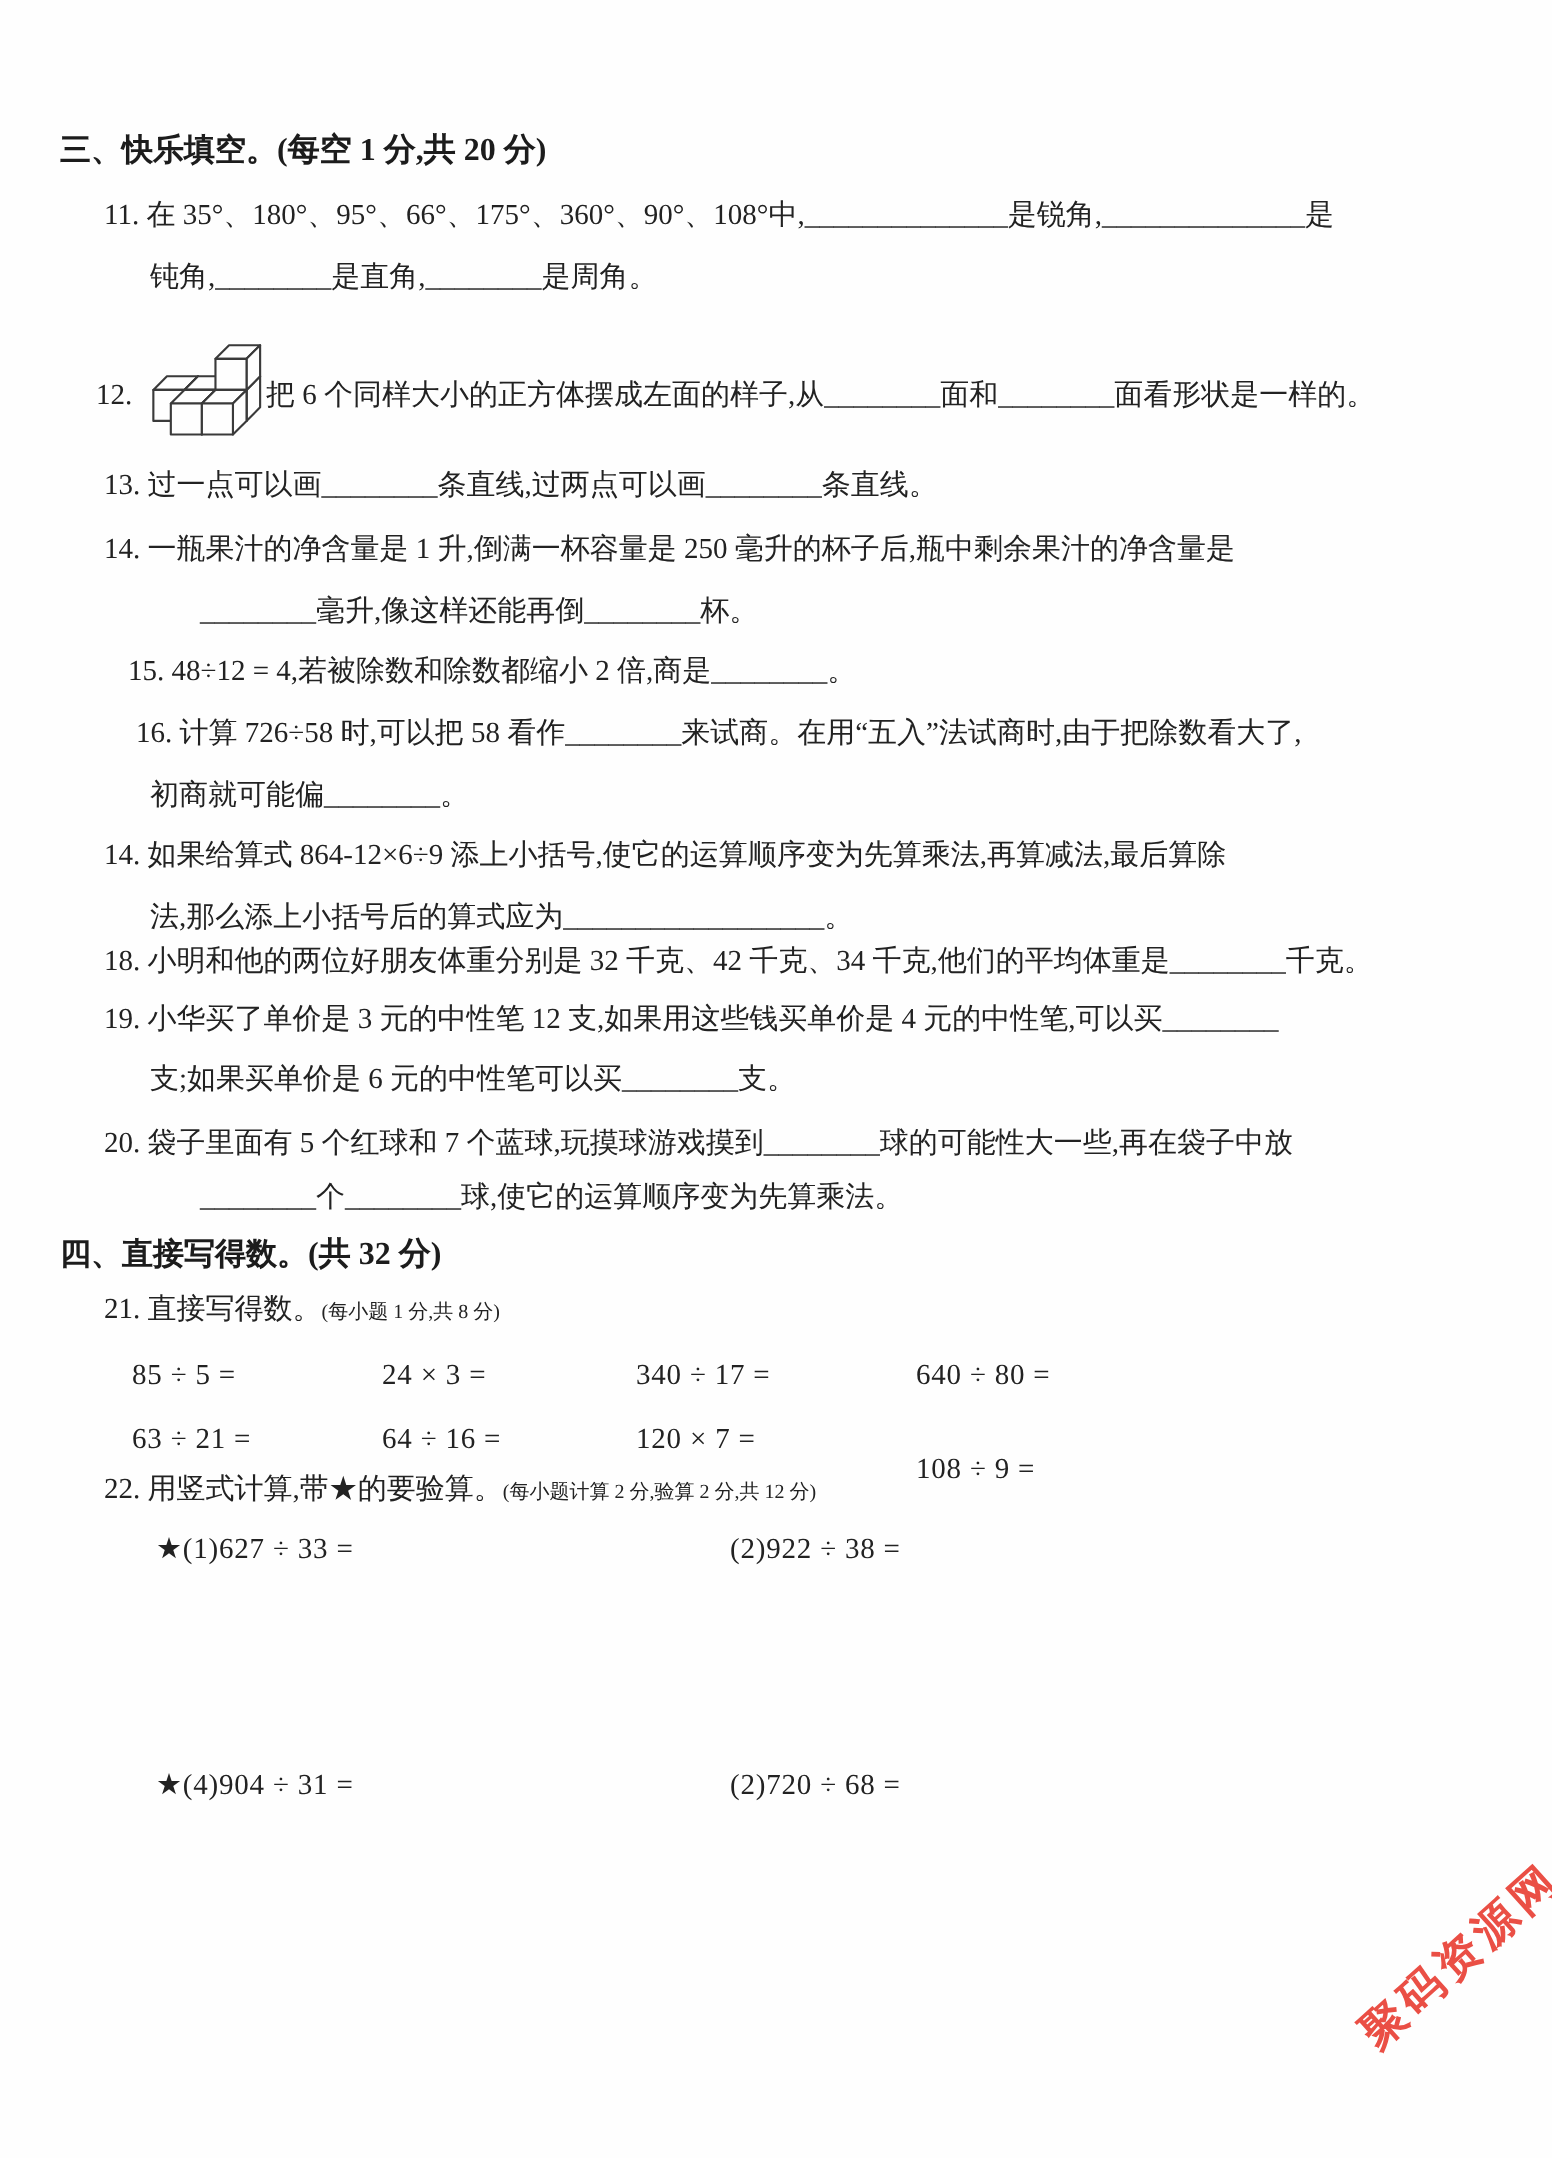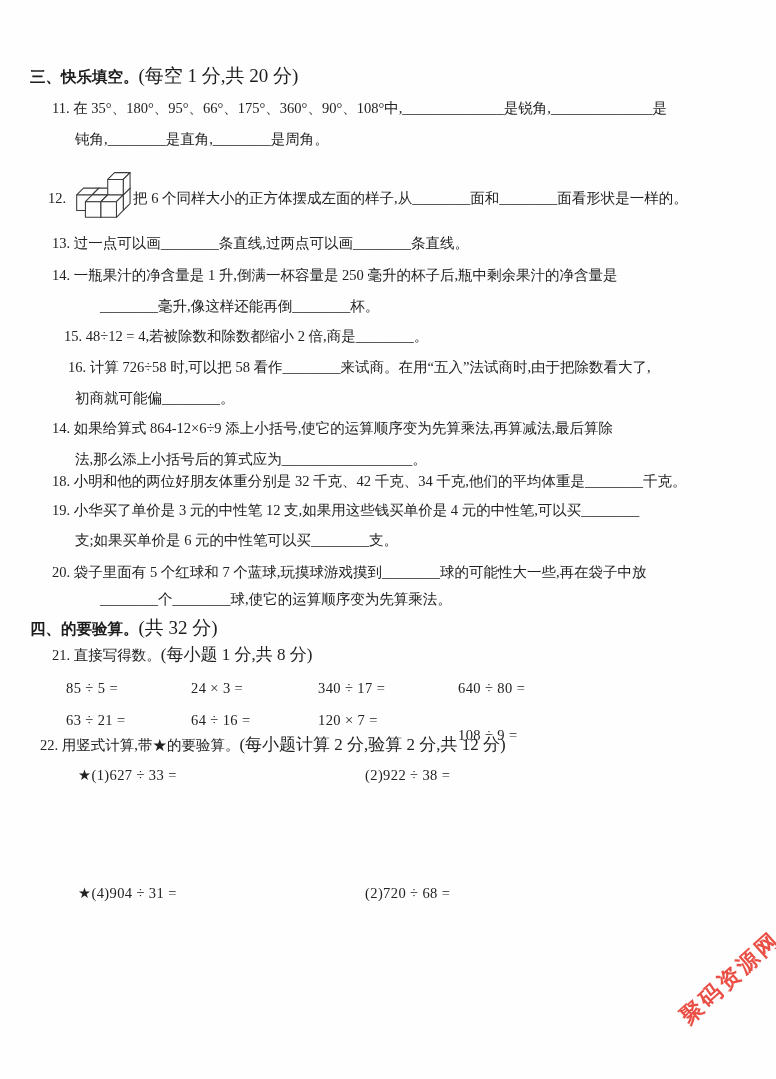--- a/index.html
+++ b/index.html
@@ -4,22 +4,22 @@
 <style>
   html,body{margin:0;padding:0;}
   body{
     width:776px;height:1079px;position:relative;overflow:hidden;
     background:#fefefe;
     font-family:"Liberation Serif","DejaVu Serif",serif;
     font-size:14.5px;color:#222;
   }
   .abs{position:absolute;white-space:nowrap;line-height:20px;}
   .sec-title{font-weight:700;font-size:15.5px;color:#1c1c1c;}
-  .sec-title .note{font-weight:400;font-size:19px;}
-  .q-title .note{font-size:17px;}
+  .sec-title .note{font-weight:700;font-size:16px;}
+  .q-title .note{font-size:10px;}
   .expr{letter-spacing:.4px;}
   .cube-figure svg{display:block;}
   .watermark{
     color:#e8372c;font-weight:700;font-size:22px;letter-spacing:3px;
     transform:rotate(-42deg);opacity:.88;
   }
 </style>
 </head>
 <body>
 
@@ -73,36 +73,36 @@
 
 <div class="abs" style="left:52px;top:471px">18. 小明和他的两位好朋友体重分别是 32 千克、42 千克、34 千克,他们的平均体重是________千克。</div>
 
 <div class="abs" style="left:52px;top:500px">19. 小华买了单价是 3 元的中性笔 12 支,如果用这些钱买单价是 4 元的中性笔,可以买________</div>
 <div class="abs" style="left:75px;top:530px">支;如果买单价是 6 元的中性笔可以买________支。</div>
 
 <div class="abs" style="left:52px;top:562px">20. 袋子里面有 5 个红球和 7 个蓝球,玩摸球游戏摸到________球的可能性大一些,再在袋子中放</div>
 <div class="abs" style="left:100px;top:589px">________个________球,使它的运算顺序变为先算乘法。</div>
 
 <div class="abs sec-title" style="left:30px;top:618px">
-  <span>四、的要验算。</span><span class="note">(共 32 分)</span>
+  <span>四、直接写得数。</span><span class="note">(共 32 分)</span>
 </div>
 
 <div class="abs q-title" style="left:52px;top:645px">
   <span>21. 直接写得数。</span><span class="note">(每小题 1 分,共 8 分)</span>
 </div>
 <div class="abs expr" style="left:66px;top:678px">85 ÷ 5 =</div>
 <div class="abs expr" style="left:191px;top:678px">24 × 3 =</div>
 <div class="abs expr" style="left:318px;top:678px">340 ÷ 17 =</div>
 <div class="abs expr" style="left:458px;top:678px">640 ÷ 80 =</div>
 <div class="abs expr" style="left:66px;top:710px">63 ÷ 21 =</div>
 <div class="abs expr" style="left:191px;top:710px">64 ÷ 16 =</div>
 <div class="abs expr" style="left:318px;top:710px">120 × 7 =</div>
 <div class="abs expr" style="left:458px;top:725px">108 ÷ 9 =</div>
 
-<div class="abs q-title" style="left:40px;top:735px">
+<div class="abs q-title" style="left:52px;top:735px">
   <span>22. 用竖式计算,带★的要验算。</span><span class="note">(每小题计算 2 分,验算 2 分,共 12 分)</span>
 </div>
 <div class="abs expr" style="left:78px;top:765px">★(1)627 ÷ 33 =</div>
 <div class="abs expr" style="left:365px;top:765px">(2)922 ÷ 38 =</div>
 <div class="abs expr" style="left:78px;top:883px">★(4)904 ÷ 31 =</div>
 <div class="abs expr" style="left:365px;top:883px">(2)720 ÷ 68 =</div>
 
 <div class="abs watermark" style="left:668px;top:968px">聚码资源网</div>
 
 </body></html>

